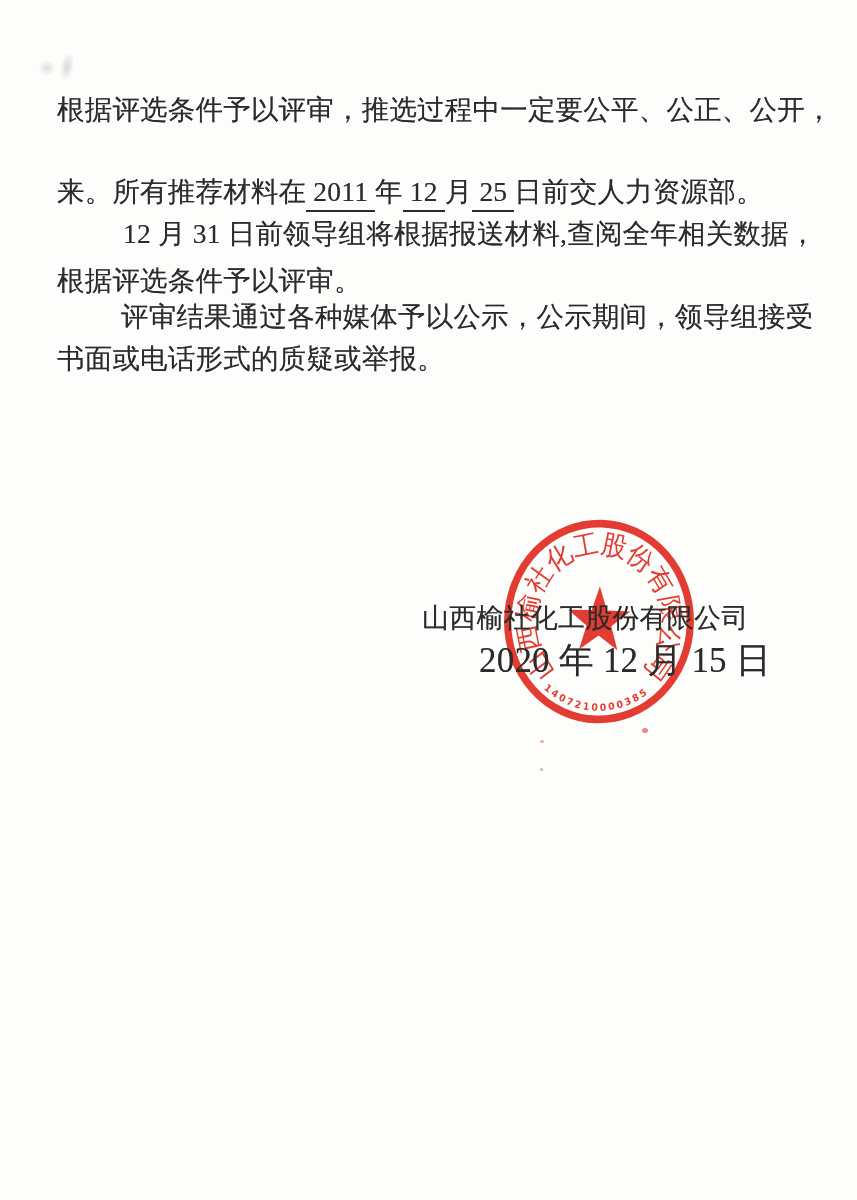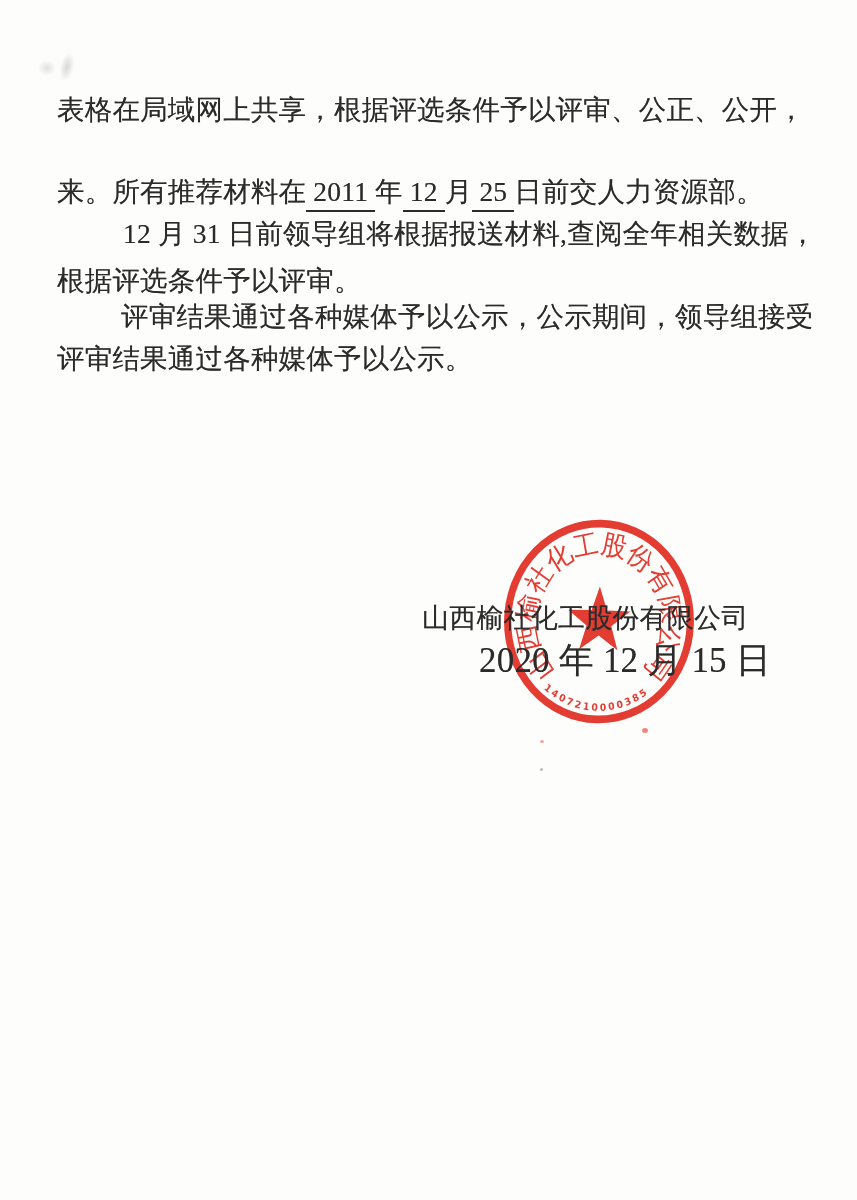--- a/index.html
+++ b/index.html
@@ -84,28 +84,28 @@
       <polygon points="300,205 322.3,269.3 390.4,270.6 336.1,311.7 355.8,376.9 300,338 244.2,376.9 263.9,311.7 209.6,270.6 277.7,269.3" fill="#e2261b"></polygon>
       <text font-size="74" font-family="'DejaVu Sans', sans-serif" fill="#e2261b">
         <textPath href="#arcPathTop" startOffset="0" textLength="885">山西榆社化工股份有限公司</textPath>
       </text>
       <text font-size="27" font-weight="bold" letter-spacing="4" font-family="'DejaVu Sans', sans-serif" fill="#e2261b">
         <textPath href="#arcPathBottom" startOffset="0" textLength="330">1407210000385</textPath>
       </text>
     </svg>
   </div>
 
-  <div class="line l1">表格在局域网上共享，根据评选条件予以评审、公正、公开，</div>
+  <div class="line l1">根据评选条件予以评审，推选过程中一定要公平、公正、公开，</div>
 
   <div class="line l3">
     <span>来。所有推荐材料在</span><span class="u">2011</span><span>年</span><span class="u">12</span><span>月</span><span class="u">25</span><span>日前交人力资源部。</span>
   </div>
 
   <div class="line l4">12 月 31 日前领导组将根据报送材料,查阅全年相关数据，</div>
   <div class="line l5">根据评选条件予以评审。</div>
   <div class="line l6">评审结果通过各种媒体予以公示，公示期间，领导组接受</div>
-  <div class="line l7">评审结果通过各种媒体予以公示。</div>
+  <div class="line l7">书面或电话形式的质疑或举报。</div>
 
 
   <div class="line sig-company">山西榆社化工股份有限公司</div>
   <div class="line sig-date">2020 年 12 月 15 日</div>
 
 </div>
 
 </body></html>

